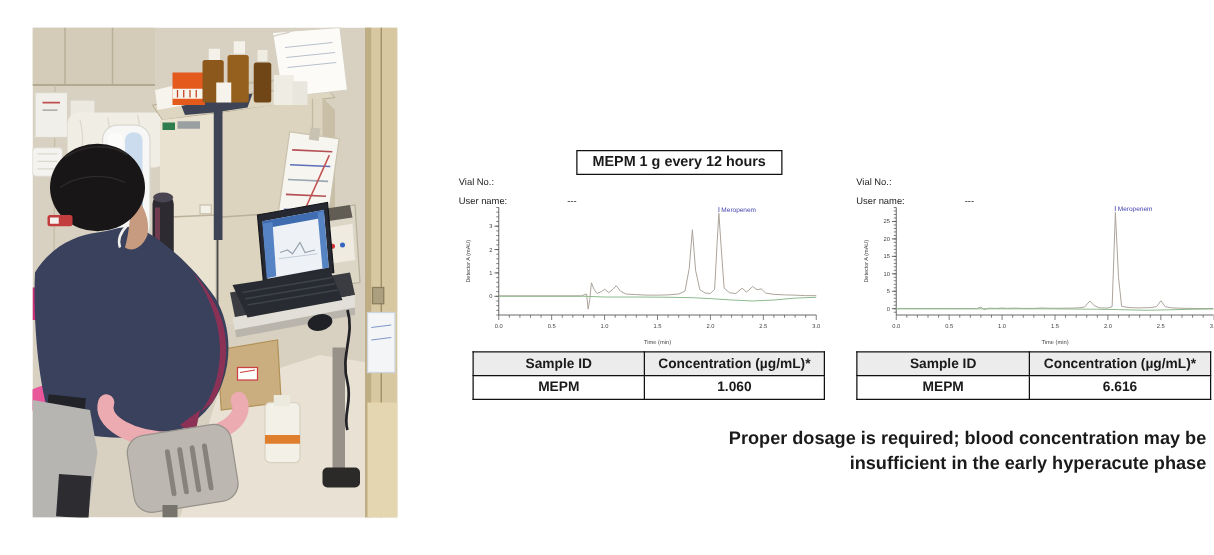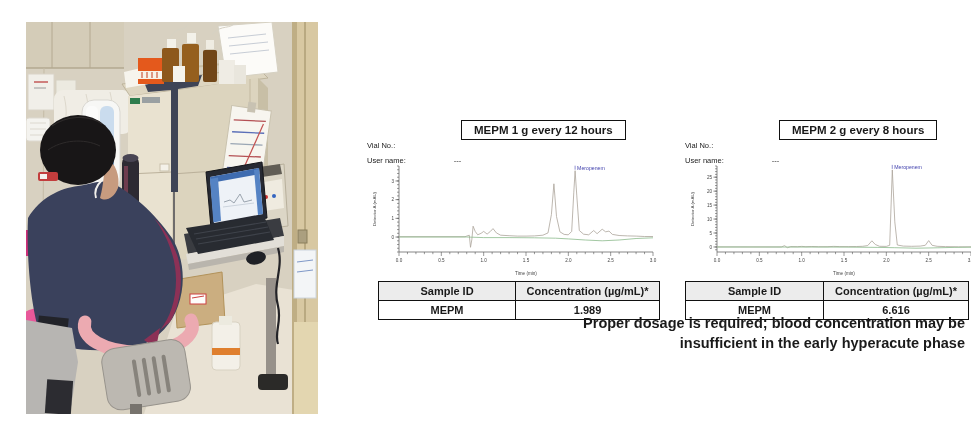--- a/index.html
+++ b/index.html
@@ -28,21 +28,21 @@
   svg{font-family:"Liberation Sans","DejaVu Sans",sans-serif;}
 
   .res-table{position:absolute;top:163px;border-collapse:collapse;background:#fff;
     font-size:11px;font-weight:bold;text-align:center;table-layout:fixed;}
   .panel-left .res-table{left:13px;width:282px;}
   .panel-right .res-table{left:2px;width:284px;}
   .res-table th,.res-table td{border:1.5px solid #111;padding:3px 2px;}
   .res-table th{background:#ececec;font-weight:bold;}
   .res-table .col-a{width:47%;}
 
-  .conclusion{position:absolute;left:520px;top:314px;width:445px;text-align:right;
+  .conclusion{position:absolute;left:520px;top:342px;width:445px;text-align:right;
     font-size:14.5px;font-weight:bold;line-height:1.35;margin:0;}
 </style>
 </head>
 <body>
 
 <div class="stage">
 
   <svg class="photo" viewBox="0 0 292 392" aria-label="photo">
 
     <g>
@@ -334,32 +334,31 @@
         <text x="208.10666666666668" y="13.673913043478262" font-size="5.2" fill="#4343ae">Meropenem</text>
       </svg>
     <table class="res-table">
       <tbody>
           <tr>
         <th class="col-a">Sample ID</th>
         <th>Concentration (µg/mL)*</th>
       </tr>
       <tr>
         <td>MEPM</td>
-        <td>1.989</td>
+        <td>1.060</td>
       </tr>
     </tbody>
       </table>
   </div>
 
   <div class="panel panel-right">
     <div class="meta">
       <div class="meta-row"><span>Vial No.:</span></div>
       <div class="meta-row"><span>User name:</span><span class="meta-value">---</span></div>
     </div>
-    <div class="dose-box">MEPM 2 g every 8 hours</div>
     <svg class="chrom" width="292" height="122" viewBox="0 0 292 122">
         <line x1="30" y1="10" x2="30" y2="96" stroke="#555" stroke-width="0.7"></line>
         <line x1="30" y1="96" x2="284" y2="96" stroke="#555" stroke-width="0.7"></line>
         <line x1="30" y1="96" x2="30" y2="100" stroke="#555" stroke-width="0.6"></line>
         <line x1="38.46666666666667" y1="96" x2="38.46666666666667" y2="98.2" stroke="#555" stroke-width="0.6"></line>
         <line x1="46.93333333333334" y1="96" x2="46.93333333333334" y2="98.2" stroke="#555" stroke-width="0.6"></line>
         <line x1="55.4" y1="96" x2="55.4" y2="98.2" stroke="#555" stroke-width="0.6"></line>
         <line x1="63.86666666666667" y1="96" x2="63.86666666666667" y2="98.2" stroke="#555" stroke-width="0.6"></line>
         <line x1="72.33333333333333" y1="96" x2="72.33333333333333" y2="100" stroke="#555" stroke-width="0.6"></line>
         <line x1="80.8" y1="96" x2="80.8" y2="98.2" stroke="#555" stroke-width="0.6"></line>

